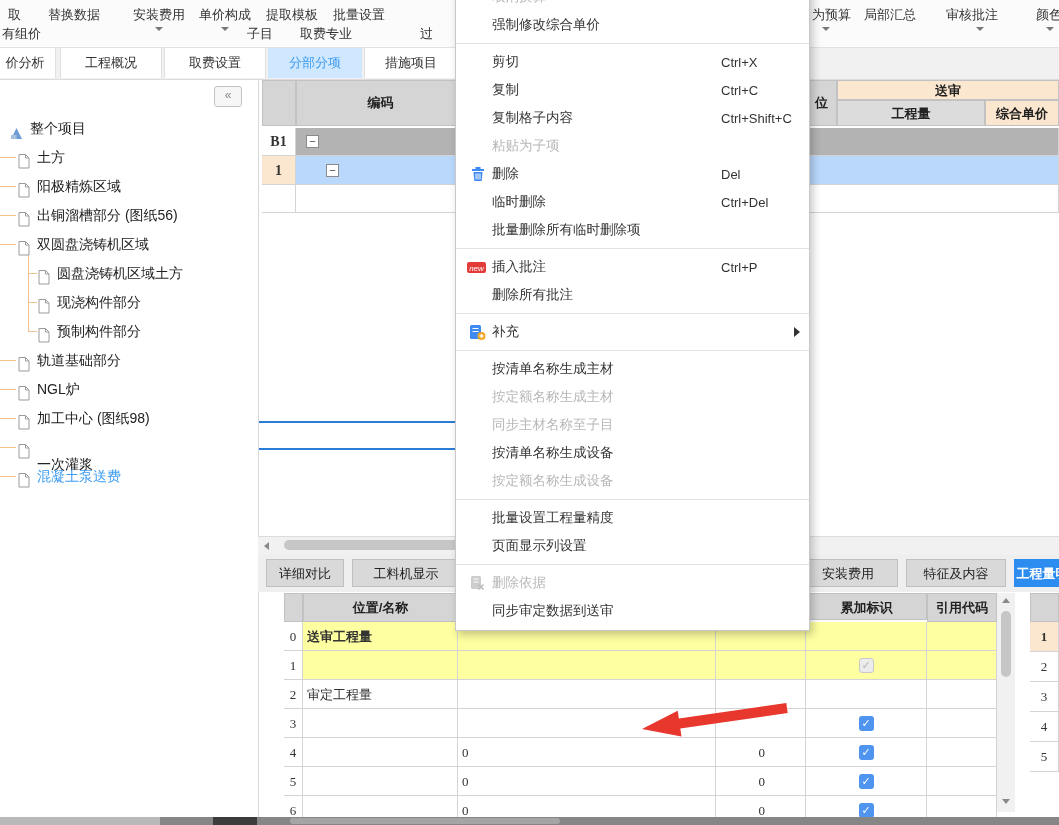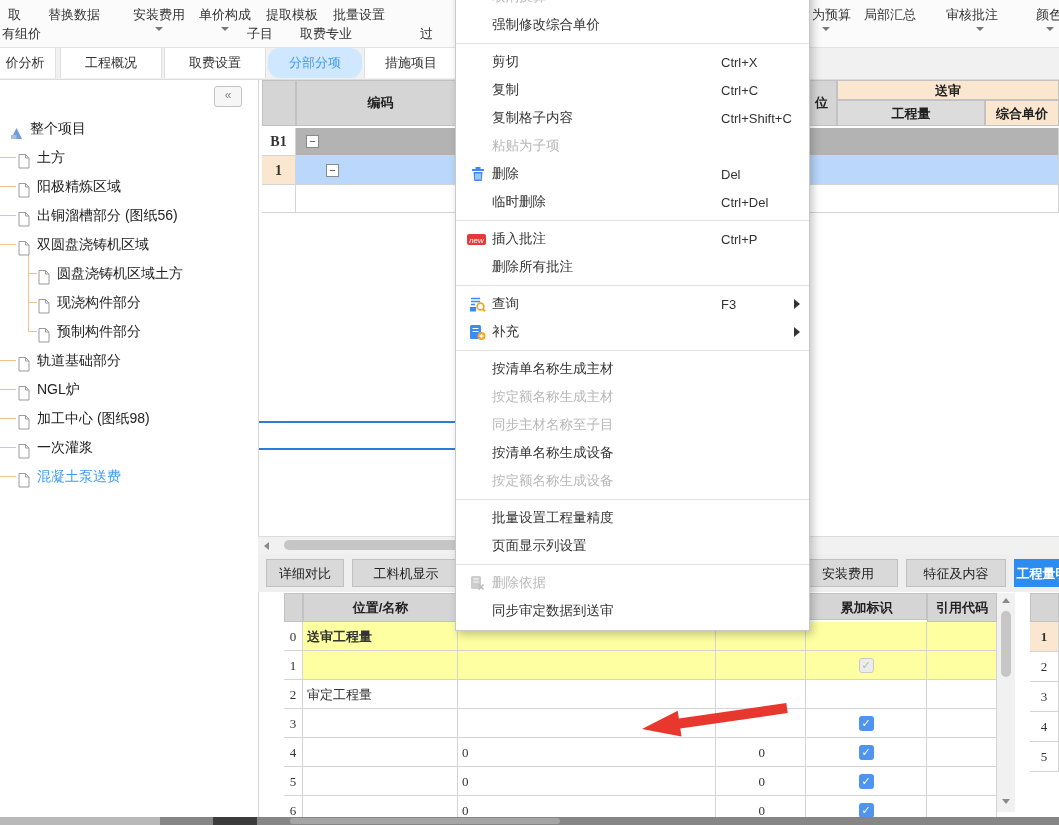--- a/index.html
+++ b/index.html
@@ -78,21 +78,21 @@
       <div class="tb-item" style="left: 420px; top: 25px;">过</div>
       <div class="caret" style="position: absolute; left: 822px; top: 27px;"></div>
       <div class="caret" style="position: absolute; left: 976px; top: 27px;"></div>
       <div class="caret" style="position: absolute; left: 1046px; top: 27px;"></div>
     </div>
 
   <div id="maintabs" class="abs">
       <div class="mtab" style="left: -6px; width: 60px;">价分析</div>
       <div class="mtab" style="left: 60px; width: 100px;">工程概况</div>
       <div class="mtab" style="left: 164px; width: 100px;">取费设置</div>
-      <div class="mtab active" style="left: 268px; width: 92px; border-radius: 12px;">分部分项</div>
+      <div class="mtab active" style="left: 268px; width: 92px;">分部分项</div>
       <div class="mtab" style="left: 364px; width: 92px;">措施项目</div>
     </div>
 
   <div id="sidebar" class="abs">
     <div id="collapse">«</div>
     <div id="tree">
         <div class="tree-line" style="left: 28px; top: 170px; width: 1px; height: 82px;"></div>
         <div class="tree-item" style="left: 0px; top: 34px; width: 258px;">
           <span style="position: absolute; left: 10px; top: 7px;"><svg width="13" height="13">
               <path d="M6.5 1L12 12H1z" fill="#6f9cd4"></path>
@@ -179,21 +179,21 @@
               <path d="M7.5 .5V4H11" fill="none" stroke="#9b9b9b"></path>
             </svg></span>
           <span style="position: absolute; left: 37px; top: 0px;">加工中心 (图纸98)</span>
         </div>
         <div class="tree-line" style="left: 0px; top: 367px; width: 16px; height: 1px;"></div>
         <div class="tree-item" style="left: 0px; top: 353px; width: 258px;">
           <span style="position: absolute; left: 18px; top: 7px;"><svg width="12" height="15">
               <path d="M1 .5h6.5L11 4v10H1z" fill="#fff" stroke="#9b9b9b"></path>
               <path d="M7.5 .5V4H11" fill="none" stroke="#9b9b9b"></path>
             </svg></span>
-          <span style="position: absolute; left: 37px; top: 0px; text-align: center;">一次灌浆</span>
+          <span style="position: absolute; left: 37px; top: 17px; text-align: center;">一次灌浆</span>
         </div>
         <div class="tree-line" style="left: 0px; top: 396px; width: 16px; height: 1px;"></div>
         <div class="tree-item selected" style="left: 0px; top: 382px; width: 258px;">
           <span style="position: absolute; left: 18px; top: 7px;"><svg width="12" height="15">
               <path d="M1 .5h6.5L11 4v10H1z" fill="#fff" stroke="#9b9b9b"></path>
               <path d="M7.5 .5V4H11" fill="none" stroke="#9b9b9b"></path>
             </svg></span>
           <span style="position: absolute; left: 37px; top: 0px;">混凝土泵送费</span>
         </div>
       </div>
@@ -372,49 +372,40 @@
           </svg>
         </div>
         <span class="lbl">删除</span>
         <span class="sc">Del</span>
       </div>
       <div class="mi">
         <div class="ic"></div>
         <span class="lbl">临时删除</span>
         <span class="sc">Ctrl+Del</span>
       </div>
+      <div class="mi">
+        <div class="ic"></div>
+        <span class="lbl">批量删除所有临时删除项</span>
+      </div>
       <div class="msep"></div>
       <div class="mi">
         <div class="ic">
           <svg width="19" height="16">
             <rect x="0" y="3" width="19" height="11" rx="2" fill="#e23b38"></rect>
             <text x="9.5" y="11.5" text-anchor="middle" font-size="8" font-style="italic" fill="#fff">new</text>
           </svg>
         </div>
         <span class="lbl">插入批注</span>
         <span class="sc">Ctrl+P</span>
       </div>
       <div class="mi">
         <div class="ic"></div>
         <span class="lbl">删除所有批注</span>
       </div>
       <div class="msep"></div>
-      <div class="mi">
-        <div class="ic">
-          <svg width="17" height="17">
-            <path d="M2 2.5h9M2 5.5h9M2 8.5h4" stroke="#3f8af2" stroke-width="1.7"></path>
-            <rect x="1" y="11" width="6" height="4.5" fill="#3f8af2"></rect>
-            <circle cx="11.5" cy="10.5" r="3.4" fill="none" stroke="#f5a623" stroke-width="1.7"></circle>
-            <path d="M13.8 13l2.2 2.2" stroke="#f5a623" stroke-width="2"></path>
-          </svg>
-        </div>
-        <span class="lbl">查询</span>
-        <span class="sc">F3</span>
-        <span class="sub"></span>
-      </div>
       <div class="mi">
         <div class="ic">
           <svg width="17" height="17">
             <rect x="1" y="1" width="11" height="14" rx="1.5" fill="#3f8af2"></rect>
             <path d="M3.5 4.5h6M3.5 7.5h6" stroke="#fff" stroke-width="1.2"></path>
             <circle cx="12.5" cy="12" r="4" fill="#f5a623"></circle>
             <path d="M12.5 10v4M10.5 12h4" stroke="#fff" stroke-width="1.4"></path>
           </svg>
         </div>
         <span class="lbl">补充</span>

